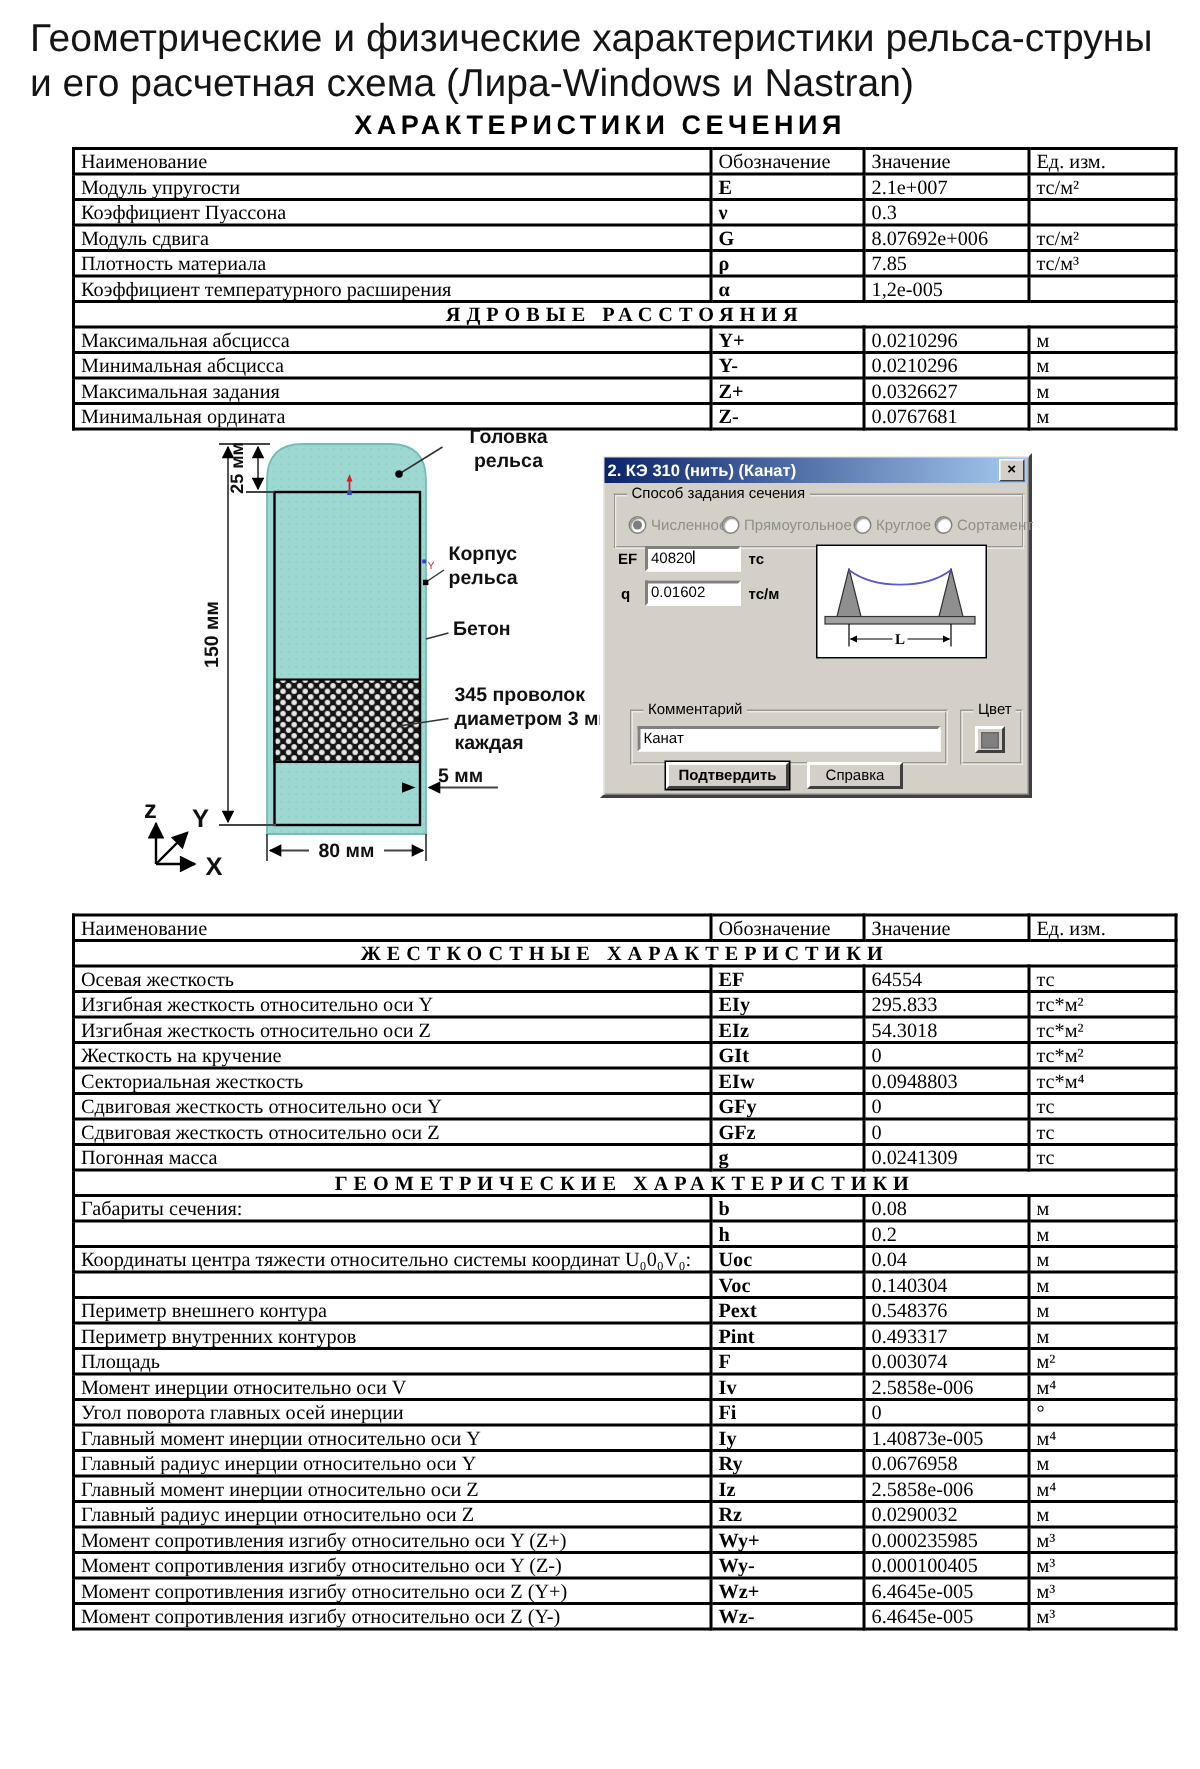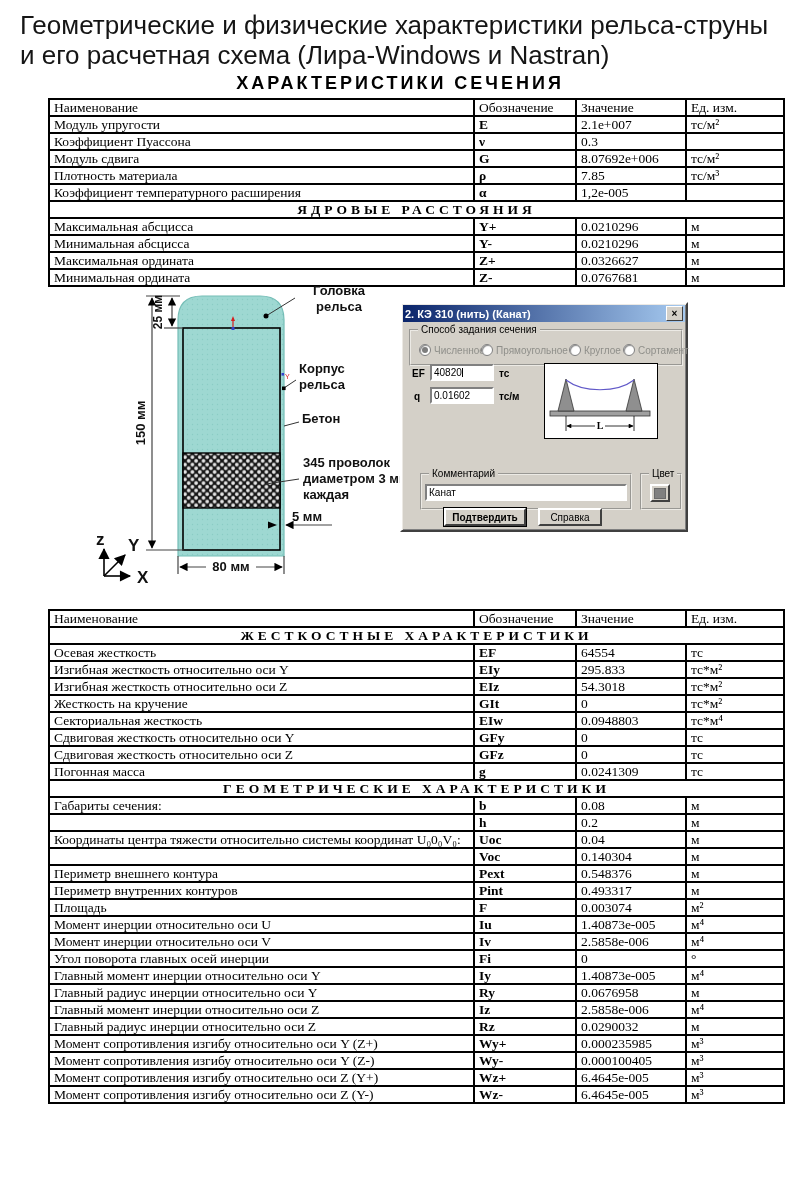--- a/index.html
+++ b/index.html
@@ -166,21 +166,21 @@
         <td>0.0210296</td>
         <td>м</td>
       </tr>
       <tr>
         <td>Минимальная абсцисса</td>
         <td class="sym">Y-</td>
         <td>0.0210296</td>
         <td>м</td>
       </tr>
       <tr>
-        <td>Максимальная ордината</td>
+        <td>Максимальная задания</td>
         <td class="sym">Z+</td>
         <td>0.0326627</td>
         <td>м</td>
       </tr>
       <tr>
         <td>Минимальная ордината</td>
         <td class="sym">Z-</td>
         <td>0.0767681</td>
         <td>м</td>
       </tr>
@@ -461,26 +461,20 @@
         <td>0.493317</td>
         <td>м</td>
       </tr>
       <tr>
         <td>Площадь</td>
         <td class="sym">F</td>
         <td>0.003074</td>
         <td>м²</td>
       </tr>
       <tr>
-        <td>Момент инерции относительно оси U</td>
-        <td class="sym">Iu</td>
-        <td>1.40873e-005</td>
-        <td>м⁴</td>
-      </tr>
-      <tr>
         <td>Момент инерции относительно оси V</td>
         <td class="sym">Iv</td>
         <td>2.5858e-006</td>
         <td>м⁴</td>
       </tr>
       <tr>
         <td>Угол поворота главных осей инерции</td>
         <td class="sym">Fi</td>
         <td>0</td>
         <td>°</td>

